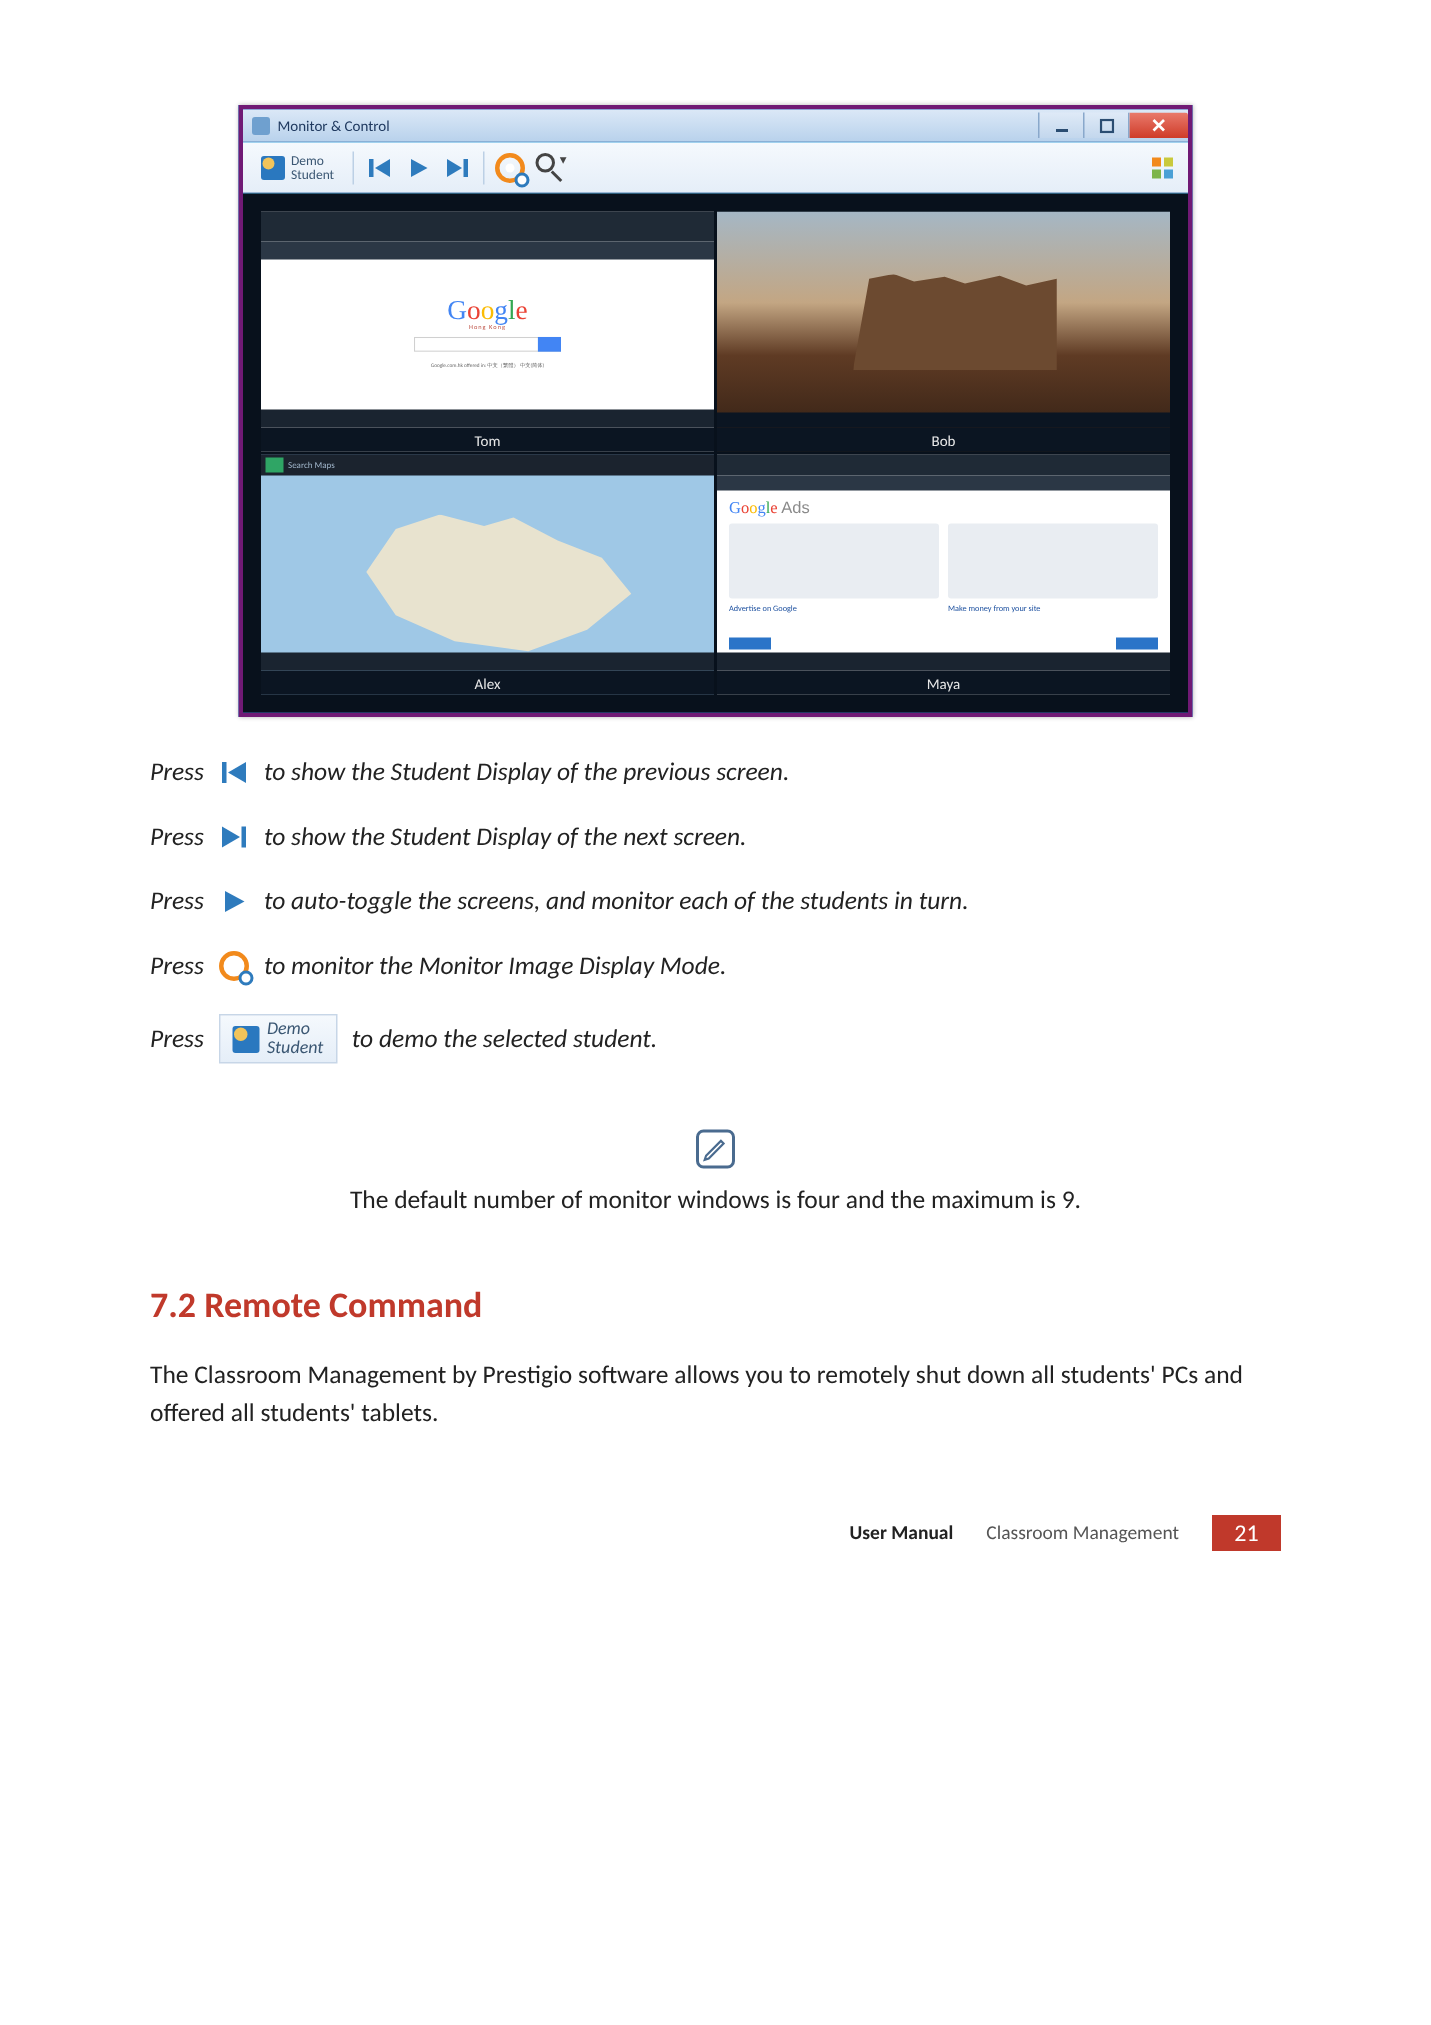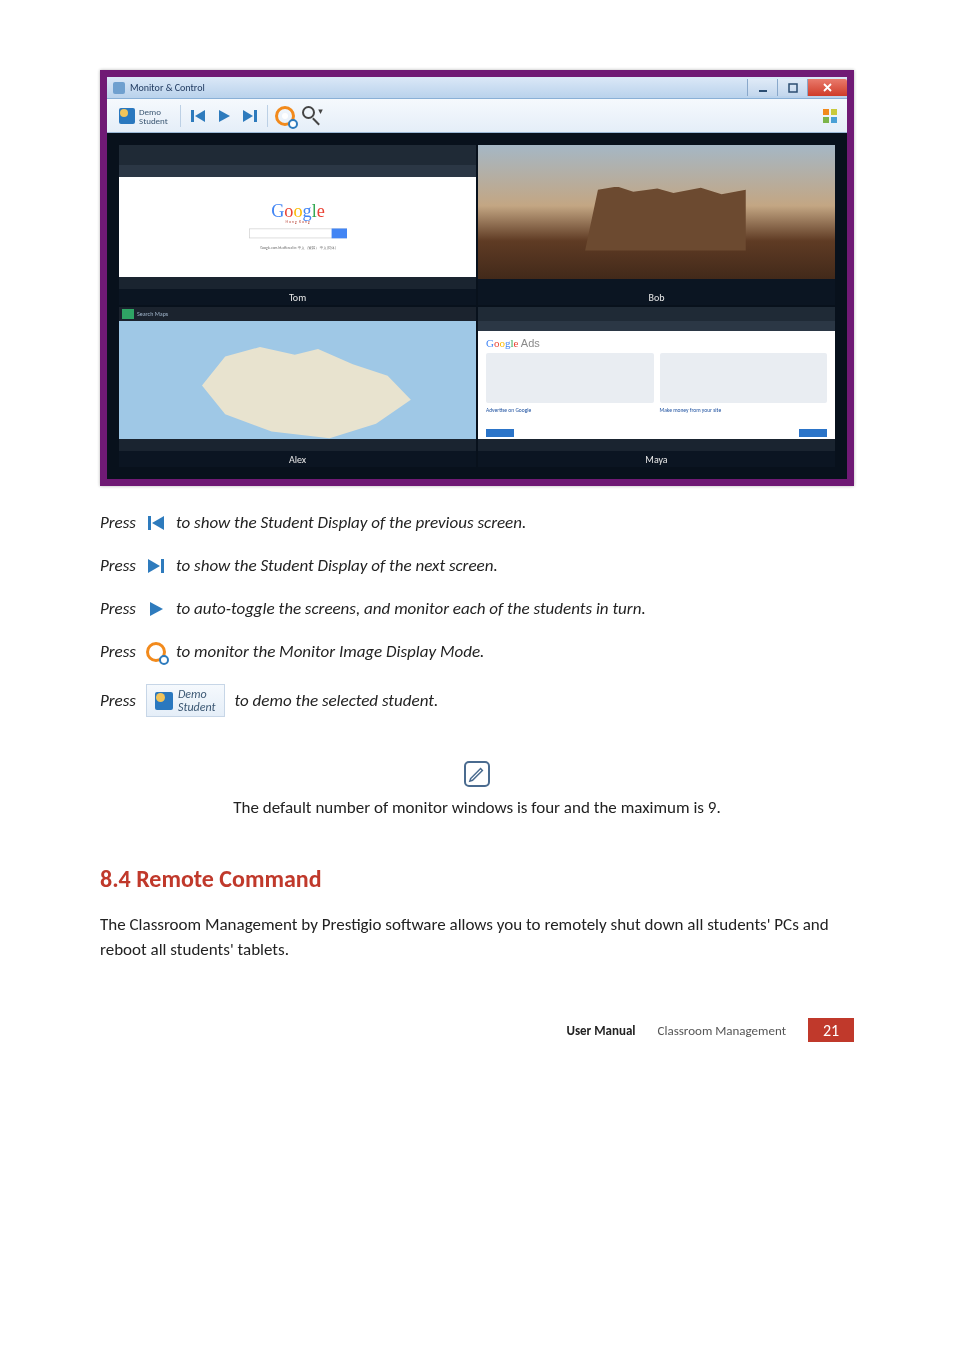--- a/index.html
+++ b/index.html
@@ -10,23 +10,23 @@
     background: #fff;
     color: #222;
     width: 954px;
   }
   .page {
     padding: 70px 100px 40px 100px;
   }
 
   
   .app-window {
-    border: 7px solid #701a75;
+    border: 3px solid #701a75;
     background: #0ea5e9;
-    width: 754px;
+    width: 636px;
     margin: 0 auto 20px auto;
     font-size: 10px;
     box-shadow: 0 0 3px rgba(0,0,0,.3);
   }
   .titlebar {
     display: flex;
     align-items: center;
     justify-content: space-between;
     height: 22px;
     background: linear-gradient(#dbe8f7,#b9d2ec);
@@ -351,22 +351,22 @@
 
   <div class="note-row">
     <span class="note-icon">
       <svg width="18" height="18" viewBox="0 0 20 20">
           <path d="M3 15 L14 4 L16 6 L5 17 L2 18 Z" fill="none" stroke="#4a6b8f" stroke-width="1.6"></path>
         </svg>
     </span>
     <span>The default number of monitor windows is four and the maximum is 9.</span>
   </div>
 
-  <h2 class="section">8.4  Remote Command</h2>
-  <p class="body-text">The Classroom Management by Prestigio software allows you to remotely shut down all students' PCs and reboot all students' tablets.</p>
+  <h2 class="section">7.2  Remote Command</h2>
+  <p class="body-text">The Classroom Management by Prestigio software allows you to remotely shut down all students' PCs and offered all students' tablets.</p>
 
   <div class="footer">
     <span class="um">User Manual</span>
     <span class="cm">Classroom Management</span>
     <span class="pagenum">21</span>
   </div>
 
 </div>
 
 </body></html>

